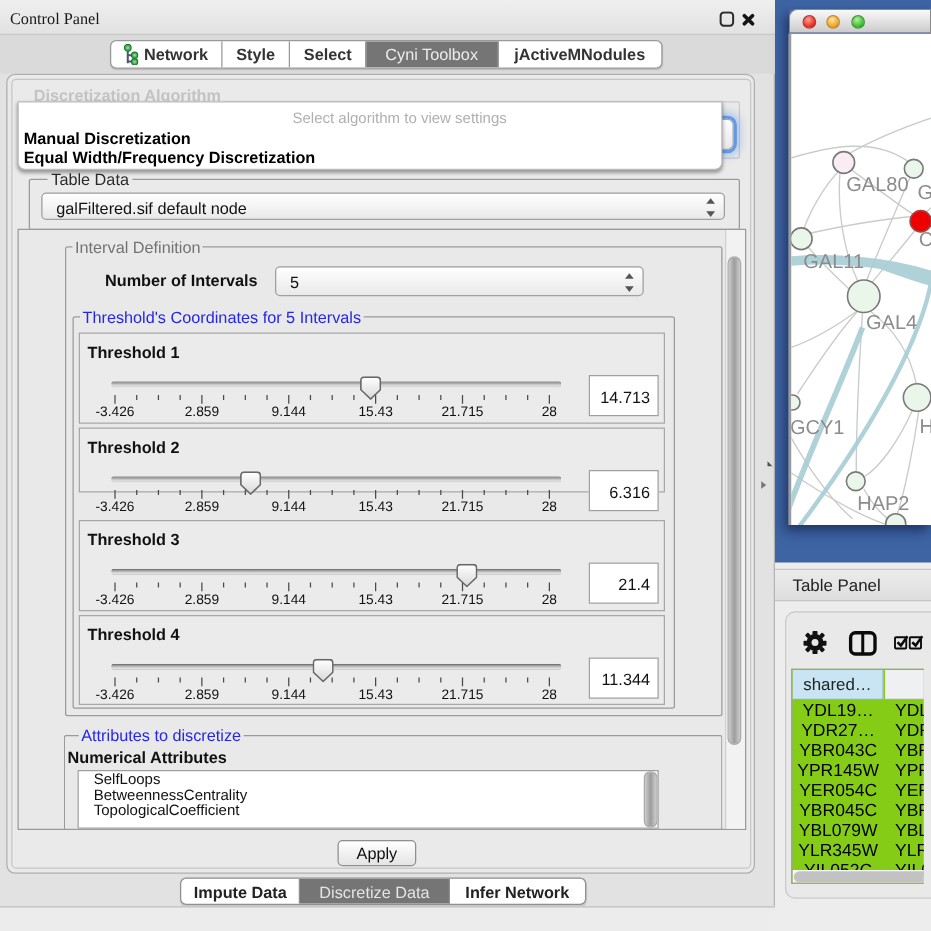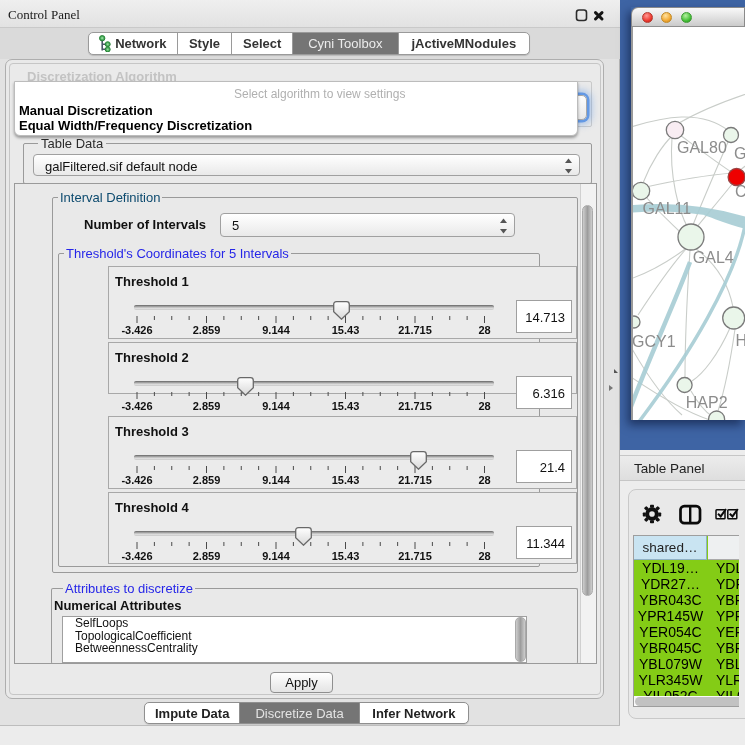--- a/index.html
+++ b/index.html
@@ -39,32 +39,32 @@
 .combo .txt { position:absolute; left:11px; top:4px; }
 .combo .arr { position:absolute; right:6px; top:2px; width:9px; height:18px; }
 #tdcombo { left:33px; top:154px; width:547px; height:22px; }
 
 
 #scrollpane { left:14px; top:183px; width:583px; height:481px; border:1px solid #9a9a9a; background:#e9e9e9; }
 #vtrack { left:580px; top:184px; width:16px; height:479px; background:#f2f2f2; border-left:1px solid #d0d0d0; }
 #vthumb { left:582px; top:205px; width:11px; height:391px; border-radius:6px; background:linear-gradient(90deg,#cdcdcd,#9d9d9d 50%,#cdcdcd); border:1px solid #aaa; }
 
 #ivgroup { left:52px; top:197px; width:526px; height:376px; }
-#ivtitle { left:58px; top:190px; font-size:13px; color:#0c4a6e; background:#e9e9e9; padding:0 2px; }
+#ivtitle { left:58px; top:190px; font-size:13px; color:#737373; background:#e9e9e9; padding:0 2px; }
 #noilabel { left:84px; top:217px; font-size:13px; font-weight:bold; color:#111; }
 #noicombo { left:220px; top:213px; width:295px; height:24px; }
 #tcgroup { left:58px; top:253px; width:482px; height:314px; }
 #tctitle { left:64px; top:246px; font-size:13px; color:#2626e8; background:#e9e9e9; padding:0 2px; }
 
-.tpanel { position:absolute; left:63px; width:469px; background:#ebebeb; border:1px solid #a8a8a8;margin-left:45px; }
+.tpanel { position:absolute; left:63px; width:469px; background:#ebebeb; border:1px solid #a8a8a8; }
 .tpanel .lab { position:absolute; left:6px; top:7px; font-size:13px; font-weight:bold; color:#111; }
 .groove { position:absolute; left:25px; width:360px; top:38px; height:5px; border-radius:2px; background:linear-gradient(#8e8e8e,#c9c9c9 55%,#e8e8e8); border-top:1px solid #787878; border-bottom:1px solid #cfcfcf; }
 .vbox { position:absolute; left:407px; top:33px; width:56px; height:33px; background:#fff; border:1px solid #9f9f9f; font-size:13px; color:#111; text-align:right; line-height:33px; padding-right:6px; }
 .ticks { position:absolute; left:0; top:0; }
-.tlabels { position:absolute; font-size:11px; font-weight:bold; color:#111; }
+.tlabels { position:absolute; font-size:11px; font-weight:normal; color:#111; }
 .thumb { position:absolute; top:34px; width:17px; height:19px; }
 
 
 #atgroup { left:51px; top:588px; width:527px; height:76px; border-bottom:none; }
 #attitle { left:63px; top:581px; font-size:13px; color:#2626e8; background:#e9e9e9; padding:0 2px; }
 #nalabel { left:54px; top:598px; font-size:13px; font-weight:bold; color:#111; }
 #attrlist { left:62px; top:616px; width:465px; height:47px; background:#fff; border:1px solid #9f9f9f; font-size:12px; color:#111; overflow:hidden; }
 #attrlist div { padding-left:12px; height:12.5px; line-height:13.5px; }
 #attrscroll { left:515px; top:617px; width:11px; height:45px; background:linear-gradient(90deg,#cdcdcd,#9d9d9d 50%,#cdcdcd); border-radius:5px; border:1px solid #aaa; }
 
@@ -328,22 +328,22 @@
       </svg>
       <div class="vbox">11.344</div>
     </div>
   </div>
 
 <div class="abs groupbox" id="atgroup"></div>
 <div class="abs" id="attitle">Attributes to discretize</div>
 <div class="abs" id="nalabel">Numerical Attributes</div>
 <div class="abs" id="attrlist">
     <div>SelfLoops</div>
+    <div>BetweennessCentrality</div>
     <div>TopologicalCoefficient</div>
-    <div>BetweennessCentrality</div>
   </div>
 <div class="abs" id="attrscroll"></div>
 
 <div class="abs" id="applybtn">Apply</div>
 <div class="abs" id="bottomtabs">
   <div class="cell" style="width:96px">Impute Data</div>
   <div class="cell sel" style="width:120px">Discretize Data</div>
   <div class="cell" style="width:109px">Infer Network</div>
 </div>
 <div class="abs" id="bottomstrip"></div>

